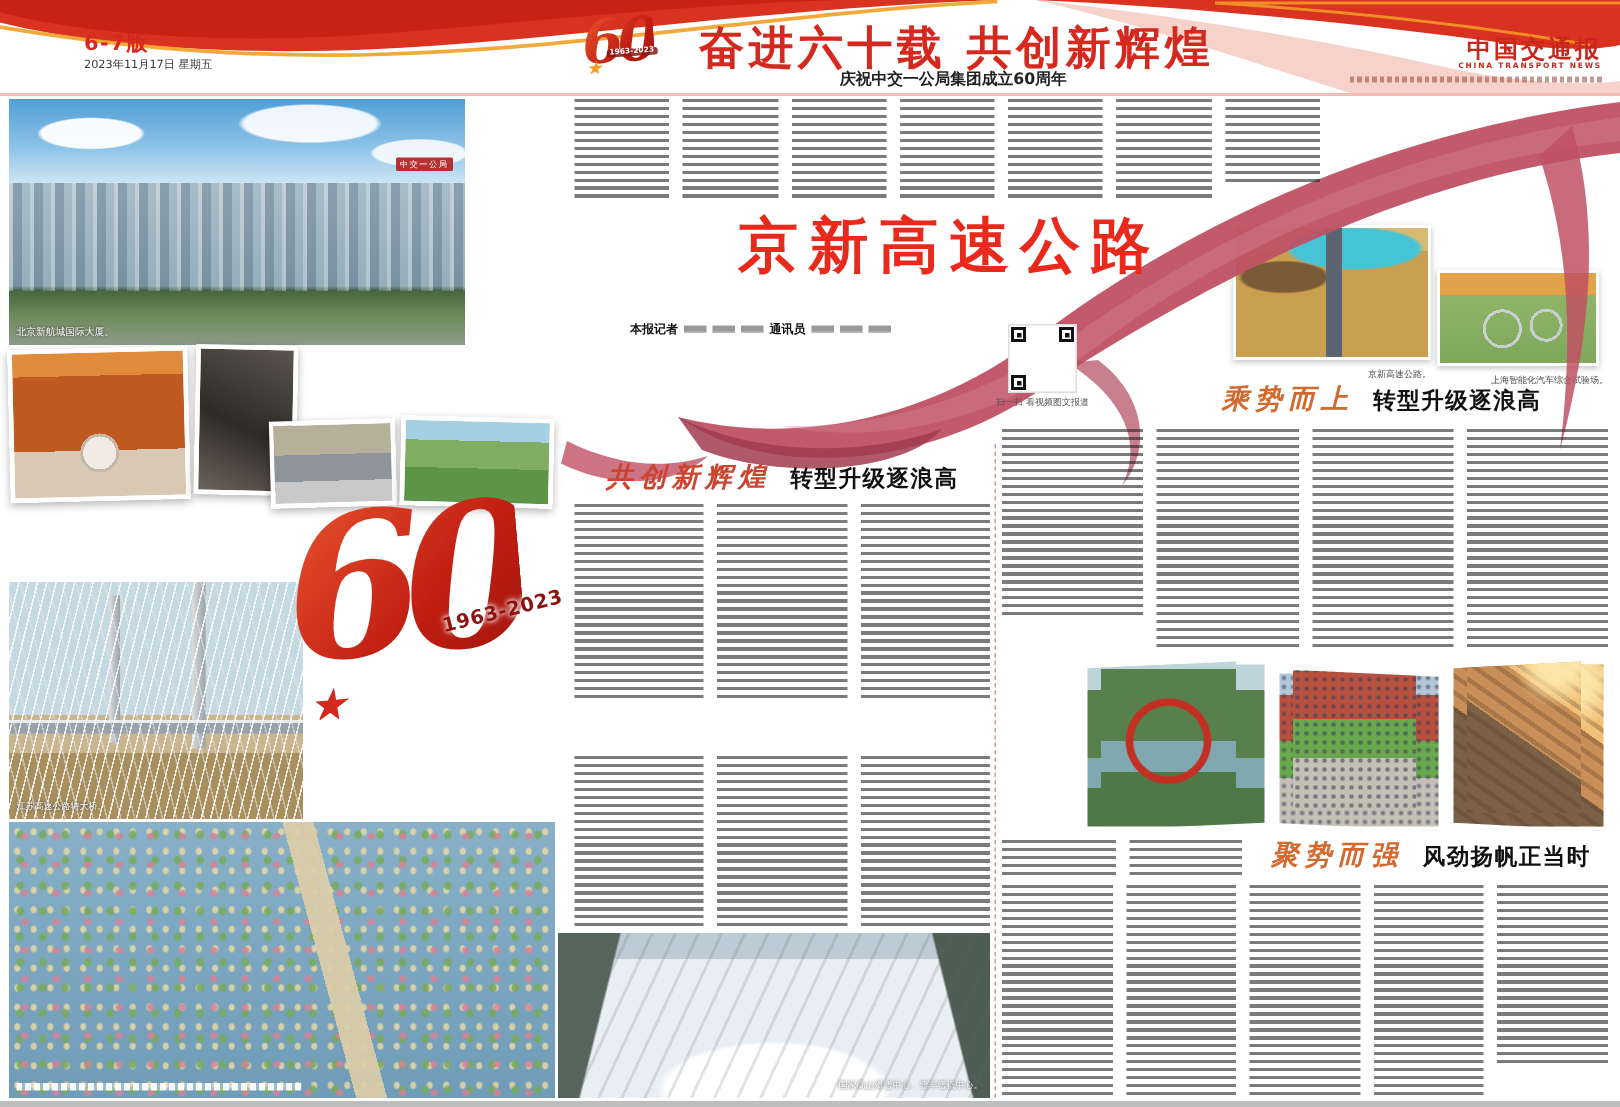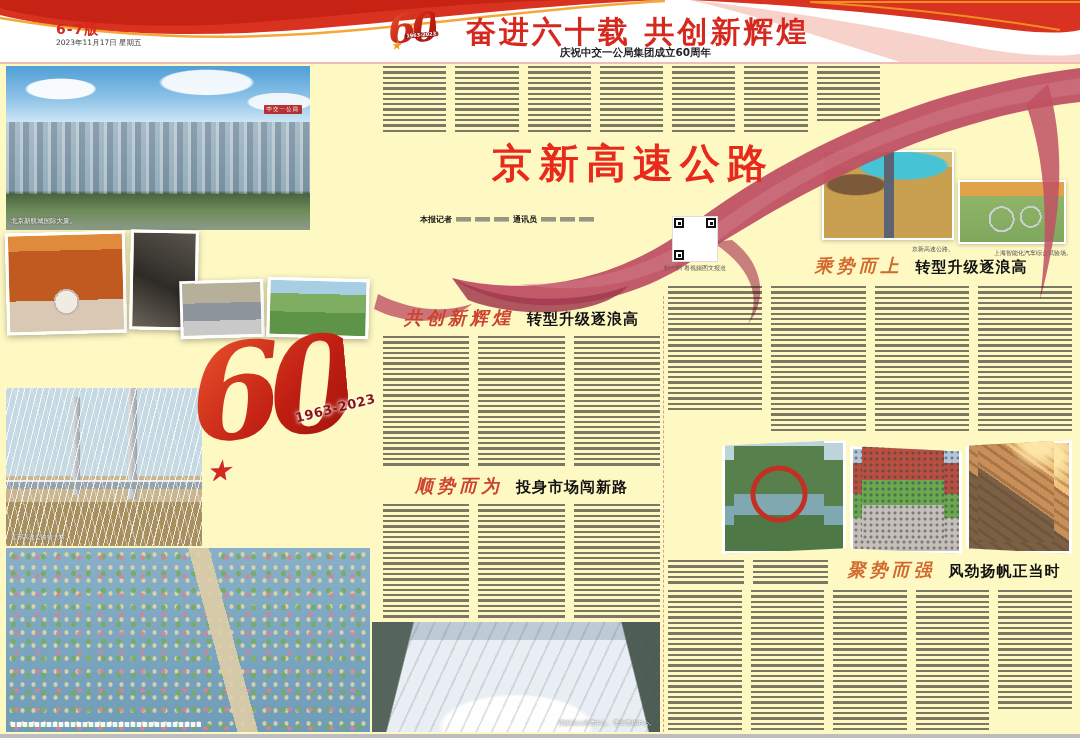--- a/index.html
+++ b/index.html
@@ -1,16 +1,16 @@
 <!DOCTYPE html>
 <html><head>
 <meta charset="utf-8">
 <style>
   html,body{margin:0;padding:0;background:#e9e9e9;font-family:"DejaVu Sans",sans-serif;}
-  .page{position:relative;width:1080px;height:738px;margin:0 auto;background:#fef9c3;
+  .page{position:relative;width:1080px;height:738px;margin:0 auto;background:#ffffff;
         outline:2px solid #cfcfcf;overflow:hidden;}
   .abs{position:absolute;}
   .nosel{user-select:none;}
 
   
   .banner{left:0;top:0;width:1080px;height:62px;border-bottom:2px solid #f0bcb4;background:#fff;z-index:6;}
   .banner svg{position:absolute;left:0;top:0;}
   .edition{left:56px;top:22px;z-index:3;line-height:1.1;}
   .edition-num{color:#d5281e;font-weight:bold;font-size:14px;letter-spacing:1px;}
   .edition-date{color:#3a3a3a;font-size:7.5px;margin-top:2px;}
@@ -190,20 +190,25 @@
       <div class="edition-num">6-7版</div>
       <div class="edition-date">2023年11月17日 星期五</div>
     </div>
     <div class="abs banner-logo logo60">
       <span class="num">60</span>
       <span class="star">★</span>
       <span class="years">1963-2023</span>
     </div>
     <div class="abs banner-title">奋进六十载  共创新辉煌</div>
     <div class="abs banner-sub">庆祝中交一公局集团成立60周年</div>
+    <div class="abs masthead">
+      <div class="masthead-name">中国交通报</div>
+      <div class="masthead-en">CHINA TRANSPORT NEWS</div>
+      <div class="masthead-contact"></div>
+    </div>
   </div>
 
   <svg class="abs ribbon" viewBox="0 0 720 530">
     <path d="M720 12 C560 32 428 96 330 170 C260 223 172 242 92 222 C150 263 252 258 332 205 C432 140 572 62 720 46 Z" fill="#bf5164" opacity=".95"></path>
     <path d="M720 22 C575 42 455 98 360 165 C300 207 230 230 160 228 C235 242 310 222 375 172 C465 104 590 52 720 38 Z" fill="#d4808e" opacity=".45"></path>
     <path d="M92 222 C140 246 212 250 268 230 C242 260 160 264 108 244 Z" fill="#a03b4e" opacity=".85"></path>
     <path d="M18 238 C48 253 80 258 112 248 C86 271 44 268 14 253 Z" fill="#bf5164" opacity=".8"></path>
     <path d="M688 28 C706 92 702 162 680 244 C690 162 684 100 666 48 Z" fill="#bf5164" opacity=".85"></path>
     <path d="M352 186 C390 210 402 240 388 268 C408 244 404 208 372 184 Z" fill="#b04a5c" opacity=".7"></path>
   </svg>
@@ -273,24 +278,20 @@
   <div class="abs sec-head sec1-head">
     <span class="sec-callig crimson">共创新辉煌</span>
     <span class="sec-title">转型升级逐浪高</span>
   </div>
   <div class="abs cols sec1-cols">
     <div class="col"></div>
     <div class="col"></div>
     <div class="col"></div>
   </div>
 
-  <div class="abs sec-head sec2-head">
-    <span class="sec-callig crimson">顺势而为</span>
-    <span class="sec-title">投身市场闯新路</span>
-  </div>
   <div class="abs cols sec2-cols">
     <div class="col"></div>
     <div class="col"></div>
     <div class="col"></div>
   </div>
 
   <div class="abs photo ph-snow">
     <span class="cap" style="right:5px;bottom:4px;font-size:6px;">国家高山滑雪中心、雪车雪橇中心。</span>
   </div>
 

